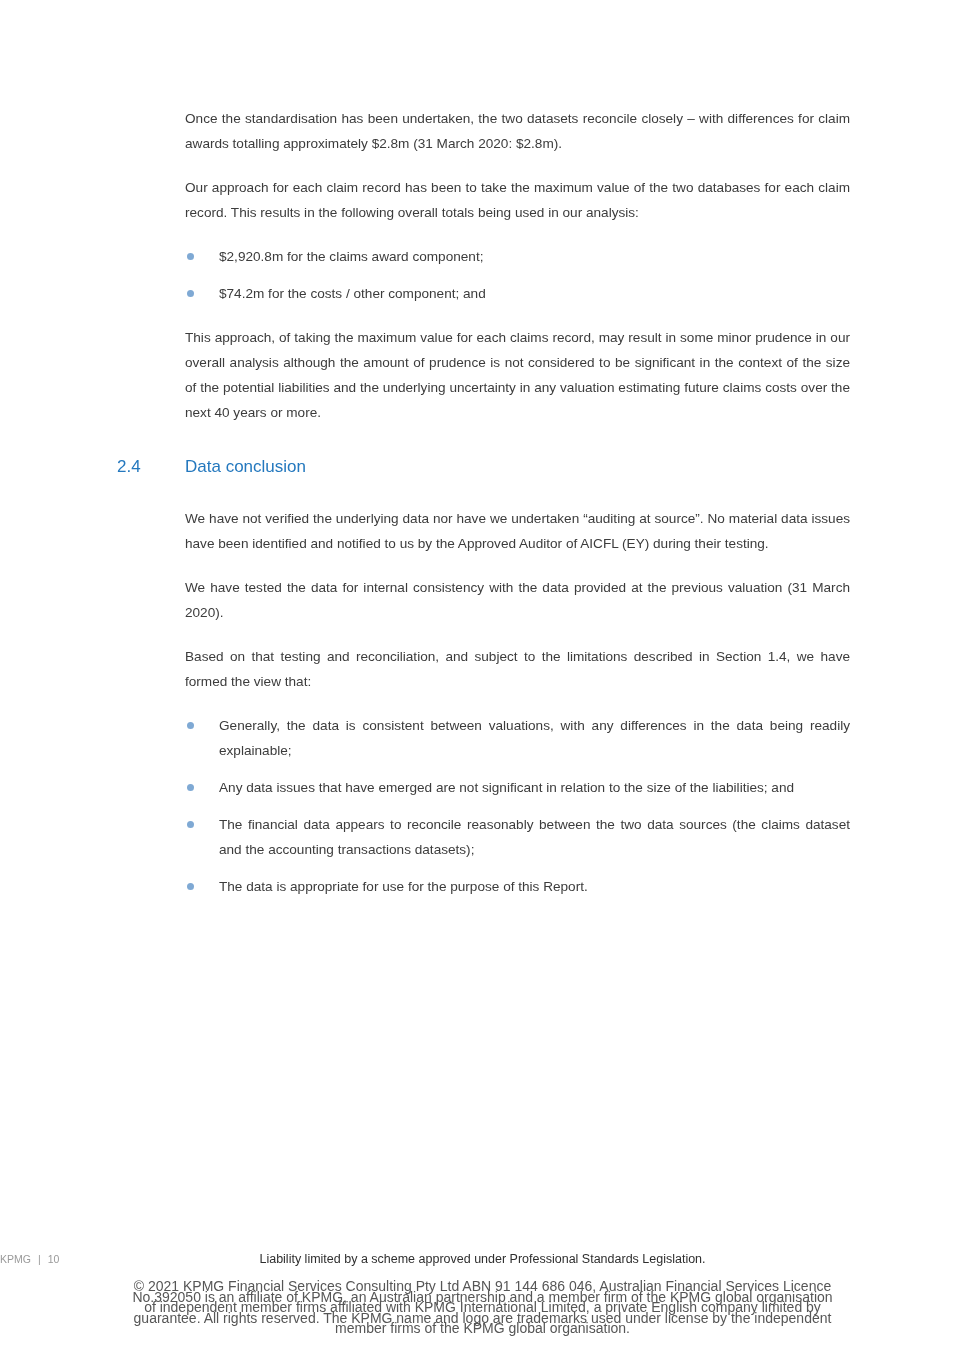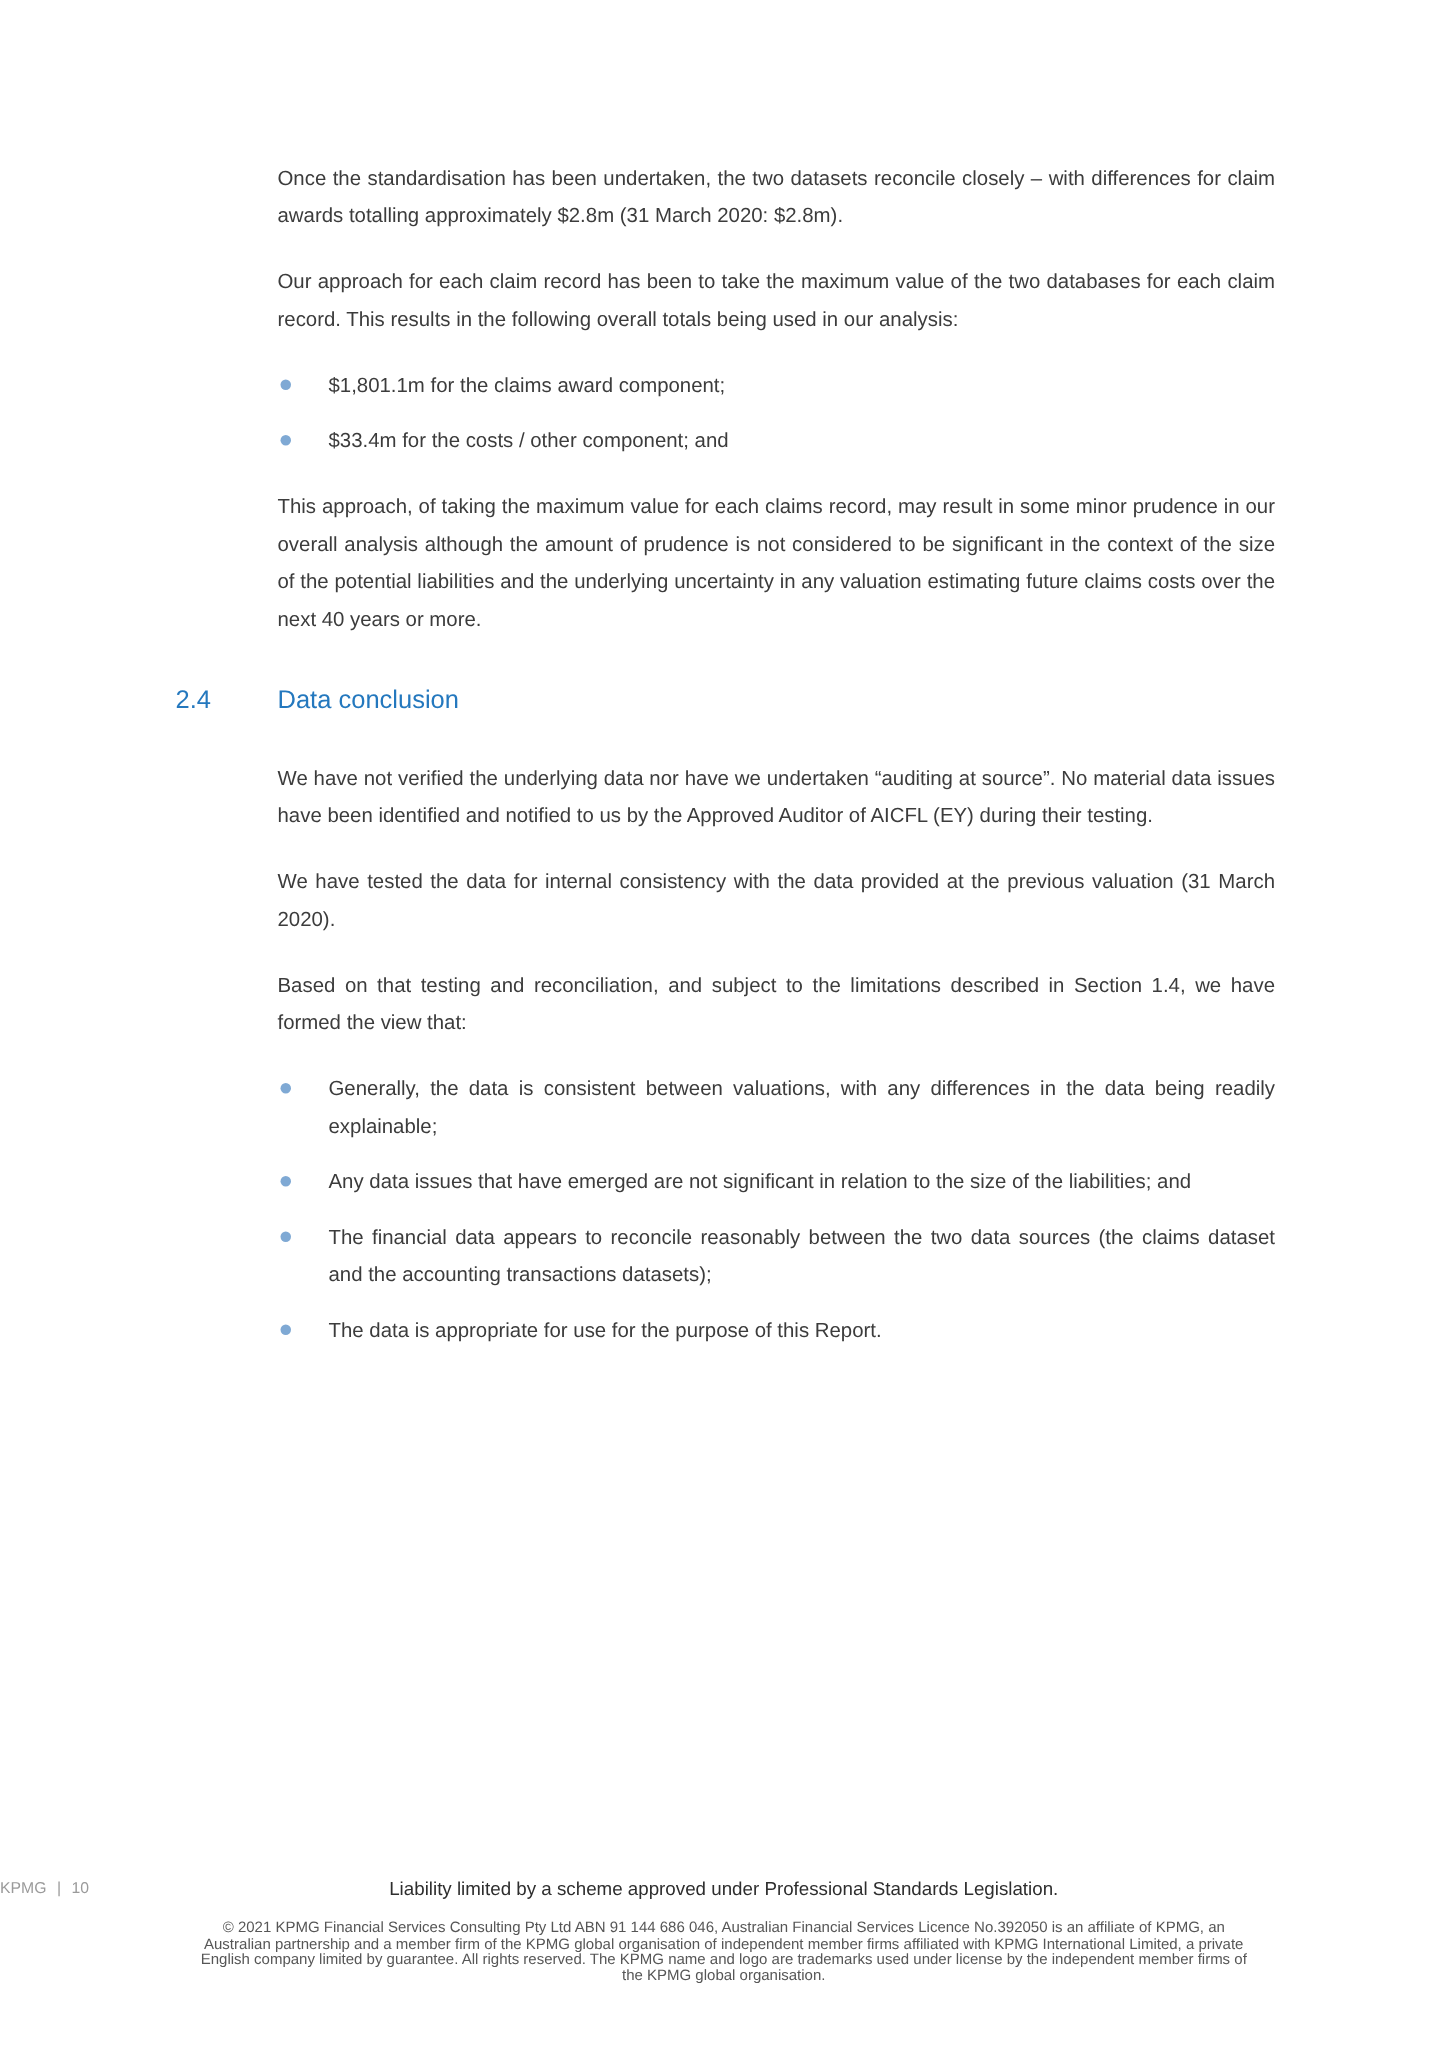--- a/index.html
+++ b/index.html
@@ -76,21 +76,21 @@
   }
   .footer-pageinfo .sep {
     margin: 0 7px;
   }
   .footer-copyright {
     position: absolute;
     top: 1281px;
     left: 129px;
     width: 707px;
     text-align: center;
-    font-size: 10px;
+    font-size: 14px;
     line-height: 10.5px;
     color: #565656;
   }
   .footer-liability {
     position: absolute;
     top: 1252px;
     left: 0;
     width: 100%;
     text-align: center;
     font-size: 12.5px;
@@ -104,25 +104,25 @@
 
   <div class="content">
 
     <p>Once the standardisation has been undertaken, the two datasets reconcile closely – with differences for claim awards totalling approximately $2.8m (31 March 2020: $2.8m).</p>
 
     <p>Our approach for each claim record has been to take the maximum value of the two databases for each claim record. This results in the following overall totals being used in our analysis:</p>
 
     <ul class="bullets">
       <li>
         <span class="bullet-dot"></span>
-        <span>$1,801.1m for the claims award component;</span>
+        <span>$2,920.8m for the claims award component;</span>
       </li>
       <li>
         <span class="bullet-dot"></span>
-        <span>$33.4m for the costs / other component; and</span>
+        <span>$74.2m for the costs / other component; and</span>
       </li>
     </ul>
 
     <p>This approach, of taking the maximum value for each claims record, may result in some minor prudence in our overall analysis although the amount of prudence is not considered to be significant in the context of the size of the potential liabilities and the underlying uncertainty in any valuation estimating future claims costs over the next 40 years or more.</p>
 
     <h2 class="section-heading">
       <span class="sec-num">2.4</span>
       <span class="sec-title">Data conclusion</span>
     </h2>
 

